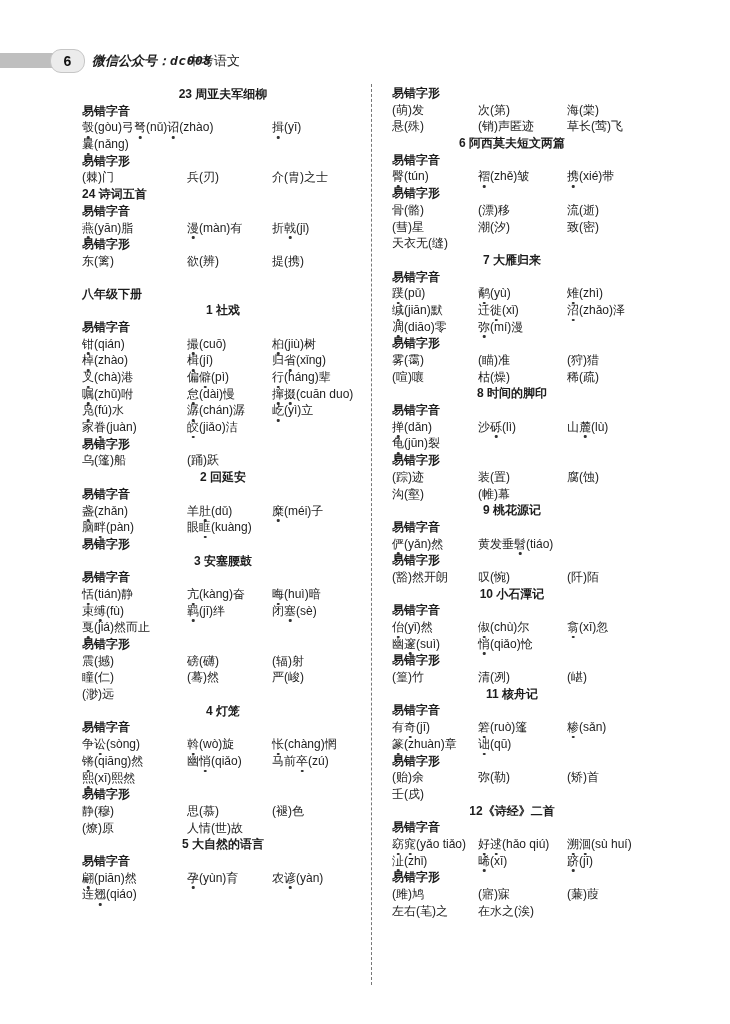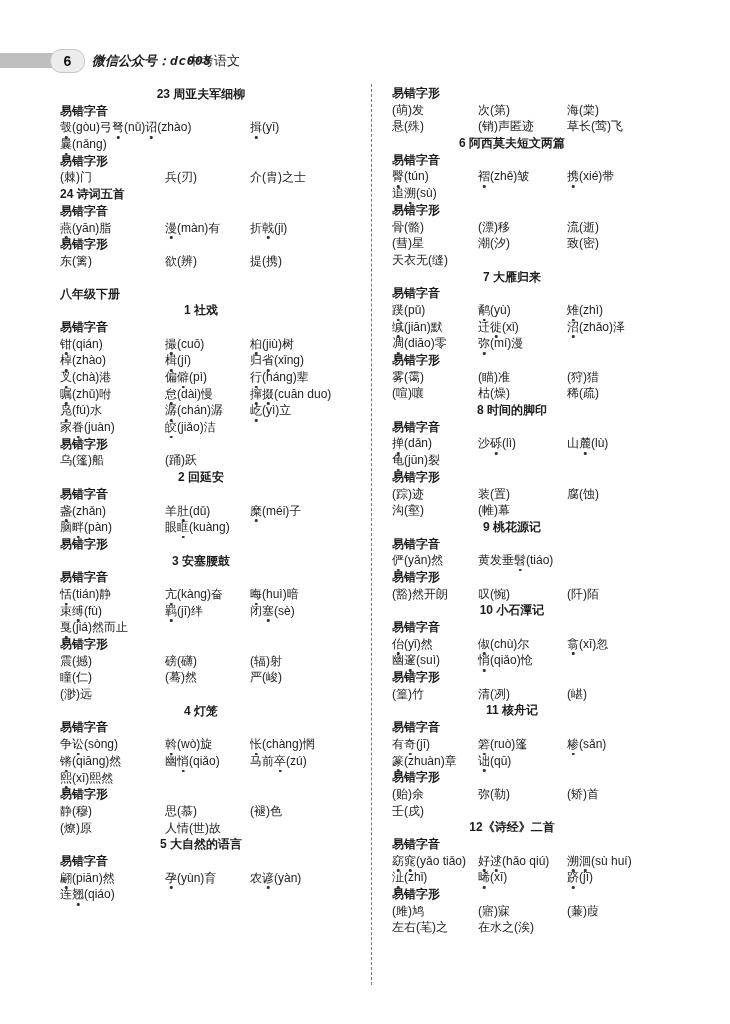--- a/index.html
+++ b/index.html
@@ -16,21 +16,21 @@
     display:flex;align-items:center;justify-content:center;
     font-size:14px;font-weight:bold;color:#111;
   }
   .hdr-account{position:absolute;left:92px;top:52px;font-size:13px;font-weight:bold;font-style:italic;white-space:nowrap;text-align:right;}
   .hdr-id{font-family:"DejaVu Sans Mono", monospace;letter-spacing:.5px;}
   .hdr-subject{position:absolute;left:188px;top:52px;font-size:13px;font-weight:400;white-space:nowrap;}
   
   .divider{position:absolute;left:371px;top:84px;height:901px;border-left:1px dashed #777;}
   
   .col{position:absolute;}
-  #col-left{left:60px;top:86px;width:282px;}
+  #col-left{left:82px;top:86px;width:282px;}
   #col-right{left:392px;top:85px;width:240px;}
   .line{position:relative;height:16.7px;line-height:16.7px;font-size:12px;white-space:nowrap;}
   .lesson{font-weight:bold;text-align:center;}
   .lesson-left{font-weight:bold;}
   .unit{font-weight:bold;font-size:12px;}
   .label{font-weight:bold;}
   .gap{height:16px;}
   .cell{position:absolute;top:0;}
   #col-left .p0{left:0;} #col-left .p1{left:105px;} #col-left .p2{left:190px;}
   #col-right .p0{left:0;} #col-right .p1{left:86px;} #col-right .p2{left:175px;}
@@ -213,23 +213,20 @@
       <span class="cell p1">(销)声匿迹</span>
       <span class="cell p2">草长(莺)飞</span>
     </div>
     <div class="line lesson">6 阿西莫夫短文两篇</div>
     <div class="line label">易错字音</div>
     <div class="line">
       <span class="cell p0"><span class="dt">臀</span>(tún)</span>
       <span class="cell p1"><span class="dt">褶</span>(zhě)皱</span>
       <span class="cell p2"><span class="dt">携</span>(xié)带</span>
     </div>
-    <div class="line">
-      <span class="cell p0">追<span class="dt">溯</span>(sù)</span>
-    </div>
     <div class="line label">易错字形</div>
     <div class="line">
       <span class="cell p0">骨(骼)</span>
       <span class="cell p1">(漂)移</span>
       <span class="cell p2">流(逝)</span>
     </div>
     <div class="line">
       <span class="cell p0">(彗)星</span>
       <span class="cell p1">潮(汐)</span>
       <span class="cell p2">致(密)</span>

